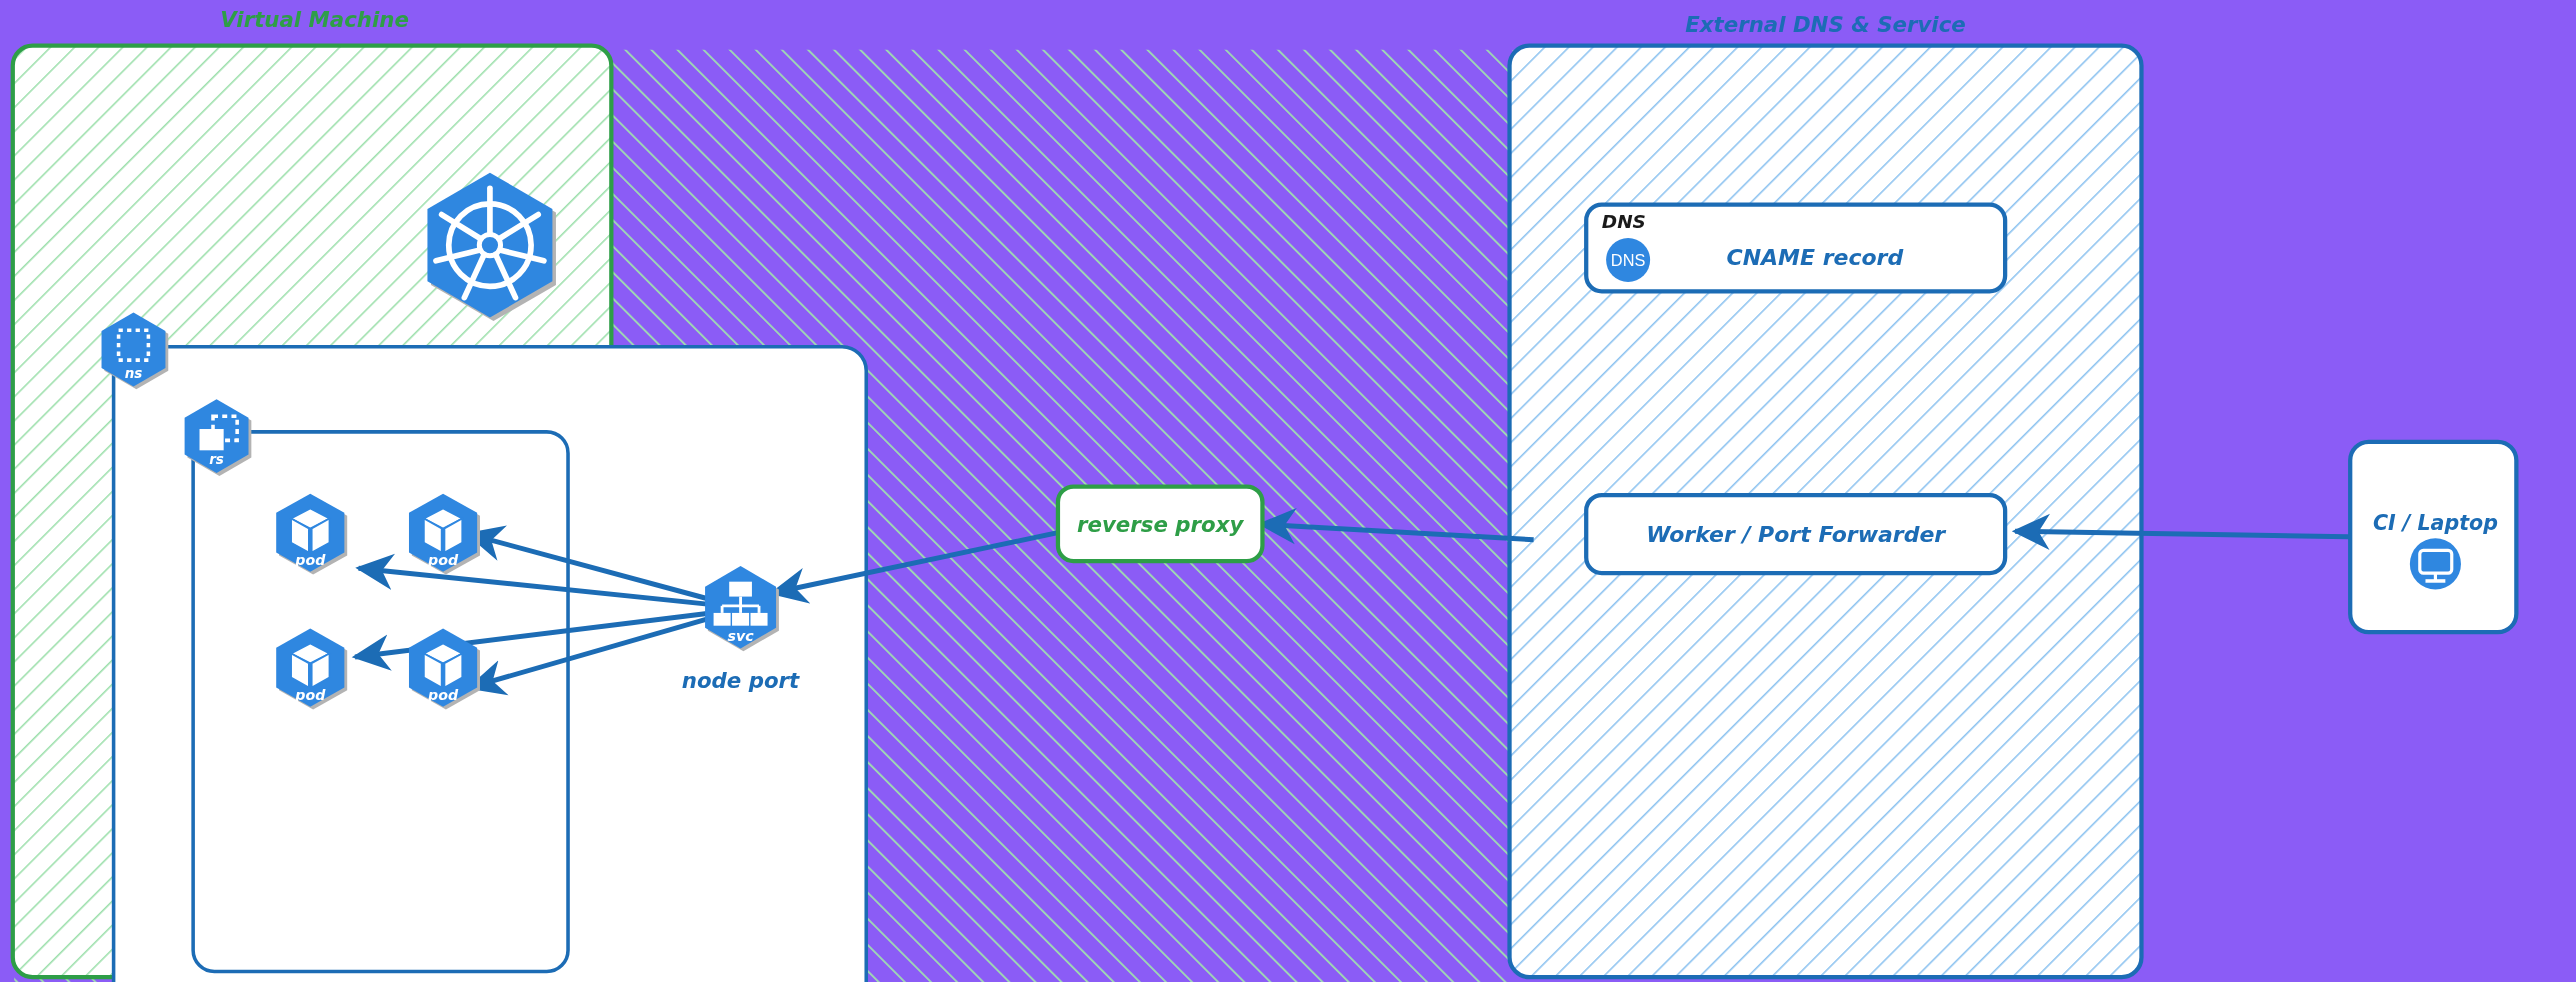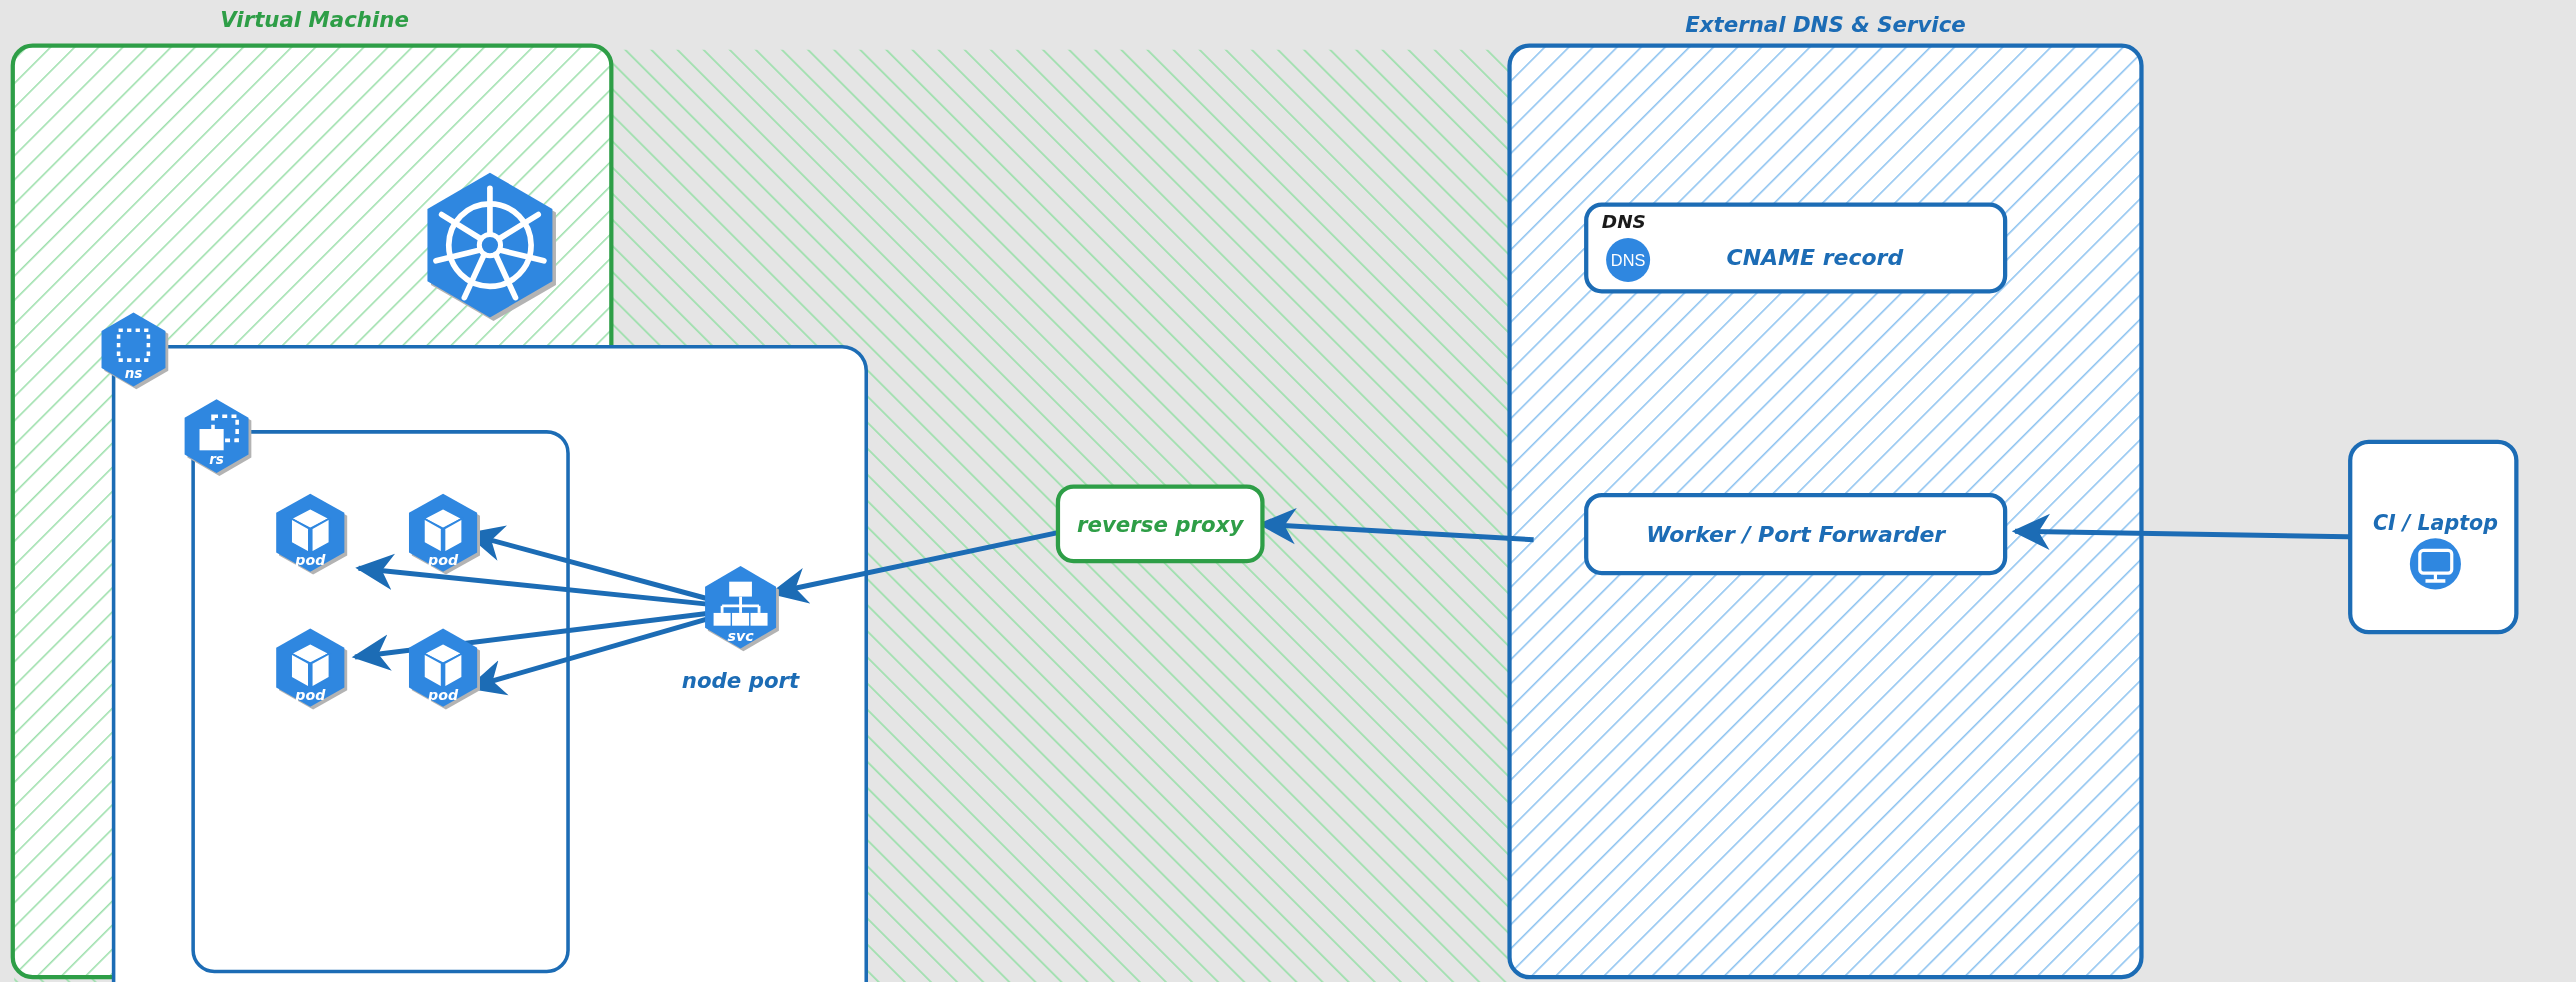--- a/index.html
+++ b/index.html
@@ -8,21 +8,21 @@
     padding: 0;
     background: #ffffff;
   }
   body {
     font-family: "DejaVu Sans", sans-serif;
   }
   #canvas {
     position: relative;
     width: 2576px;
     height: 983px;
-    background: #e5e5e5;
+    background: #8b5cf6;
     overflow: hidden;
   }
   svg.layer {
     position: absolute;
     left: 0;
     top: 0;
     width: 2576px;
     height: 983px;
   }
   .hand {

